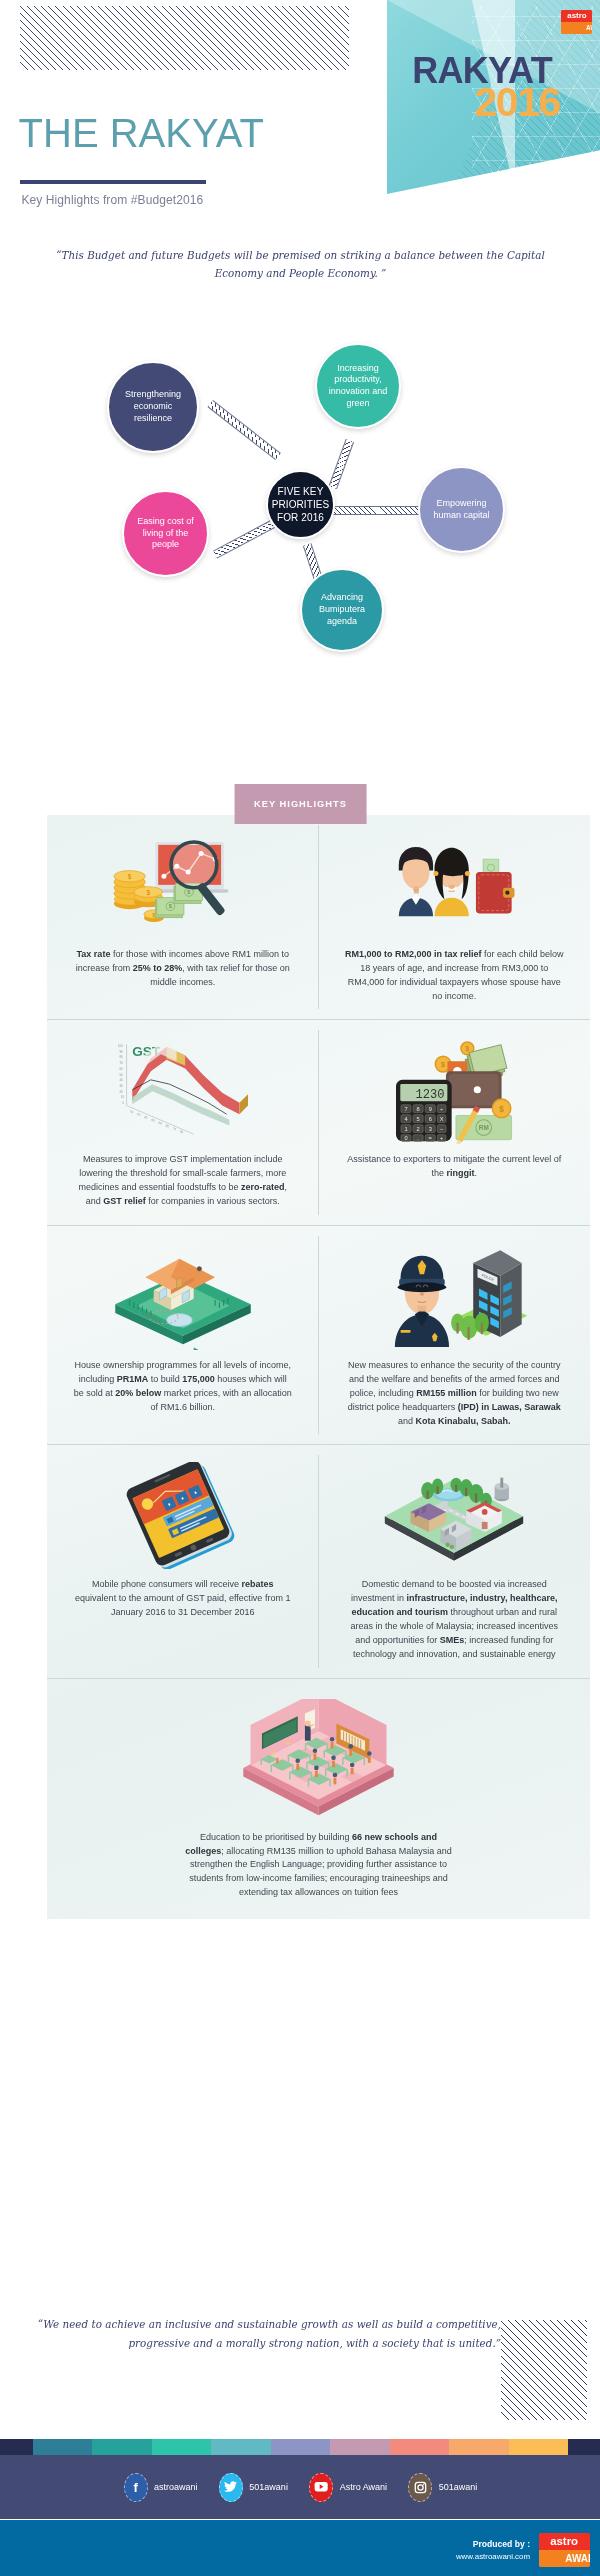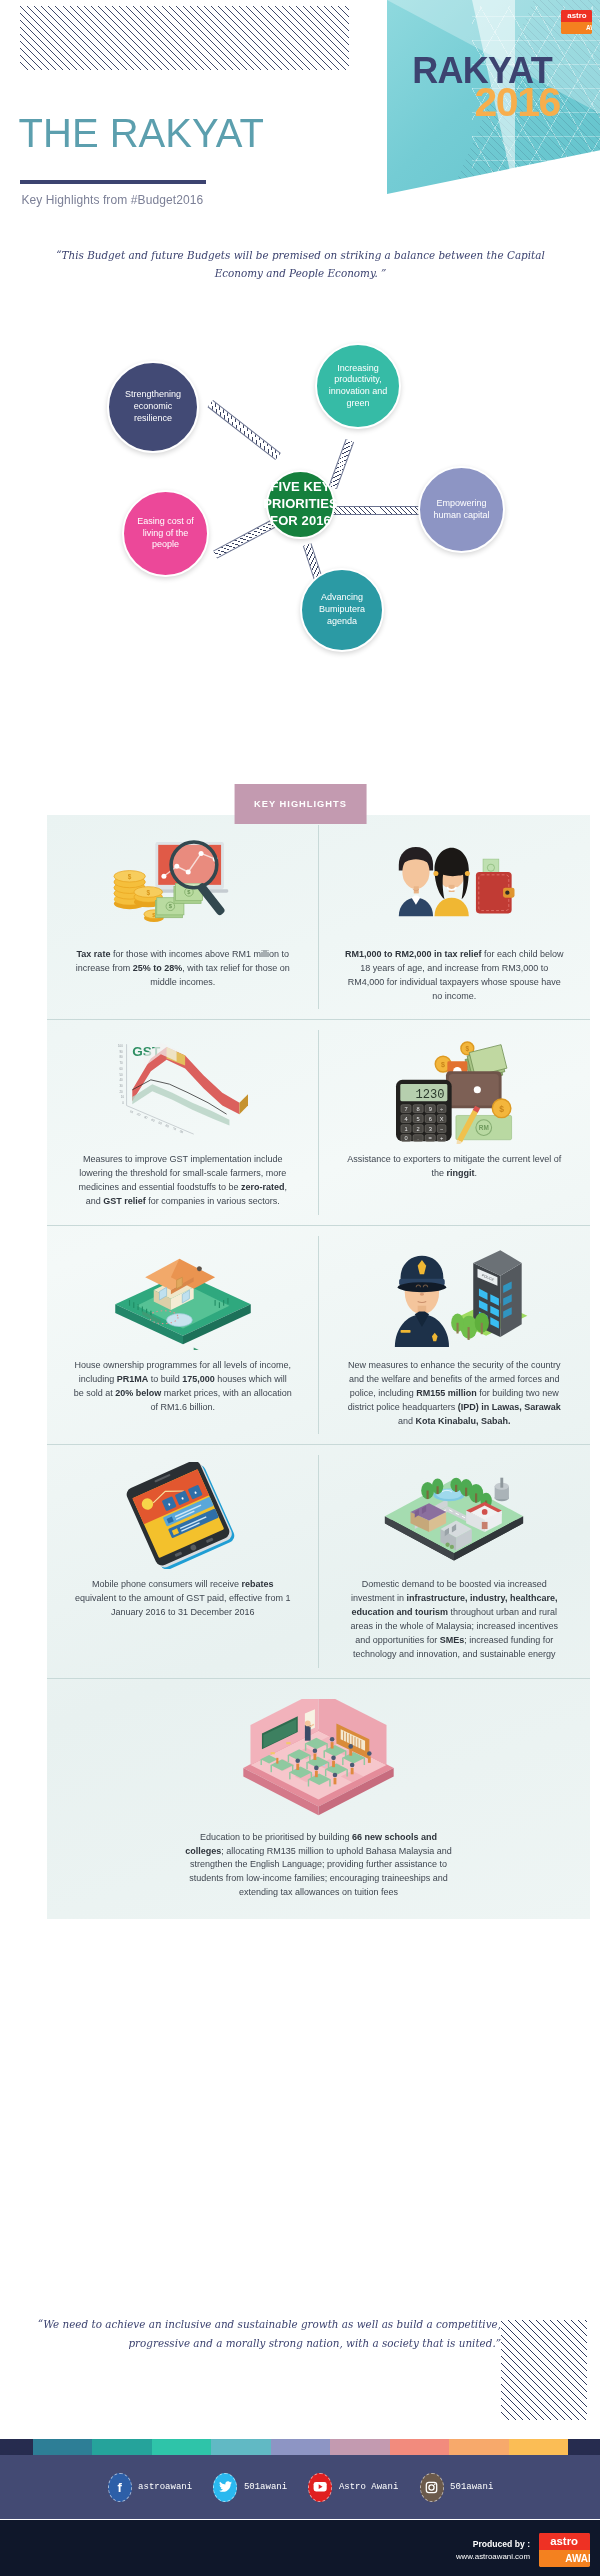--- a/index.html
+++ b/index.html
@@ -184,23 +184,23 @@
     font-size: 9px;
     line-height: 1.3;
     padding: 7.1px;
     border: 2.9px solid #fff;
     box-shadow: 0 2.1px 5.7px rgba(0,0,0,.16);
     z-index: 3;
   }
   .b-center {
     width: 69px; height: 69px;
     left: 266px; top: 134px;
-    background: #15803d;
-    font-weight: 700;
-    font-size: 13px;
+    background: #0f172a;
+    font-weight: 400;
+    font-size: 10px;
     letter-spacing: 0.1px;
   }
   .b-strength {
     width: 92px; height: 92px;
     left: 107px; top: 25px;
     background: #424a75;
   }
   .b-productivity {
     width: 86px; height: 86px;
     left: 315px; top: 7.1px;
@@ -339,28 +339,28 @@
     border-radius: 50%;
     display: flex; align-items: center; justify-content: center;
     color: #fff;
     font-size: 13px; font-weight: 700;
     border: 1.4px dashed rgba(255,255,255,.55);
   }
   .soc-fb { background: #2d5fa8; }
   .soc-tw { background: #2ab8ef; }
   .soc-yt { background: #e02020; }
   .soc-ig { background: #6b5a4c; }
-  .soc-label { color: #fff; font-size: 9px; font-family: Liberation Mono, monospace; }
+  .soc-label { color: #fff; font-size: 9px; }
 
   
   .prod {
     position: absolute;
     left: 0; top: 2520px;
     width: 601px; height: 56px;
-    background: #0f172a;
+    background: #0369a1;
   }
   .prod-inner {
     position: absolute;
     right: 11.4px; top: 13px;
     display: flex; align-items: center; gap: 8.6px;
   }
   .prod-txt { color: #fff; text-align: right; line-height: 1.45; }
   .prod-by { font-size: 8.6px; font-weight: 700; }
   .prod-url { font-size: 7.9px; }
   .prod-logo {

